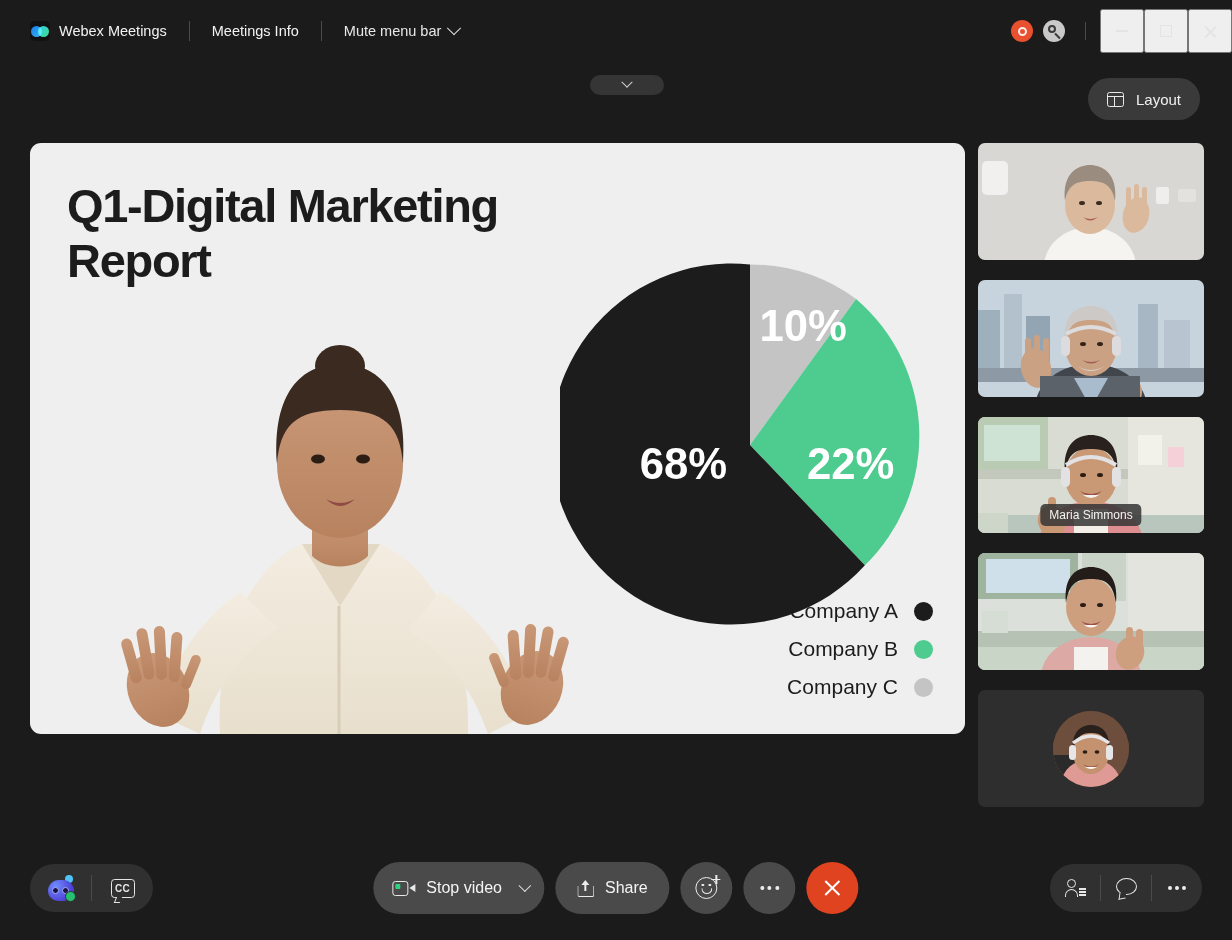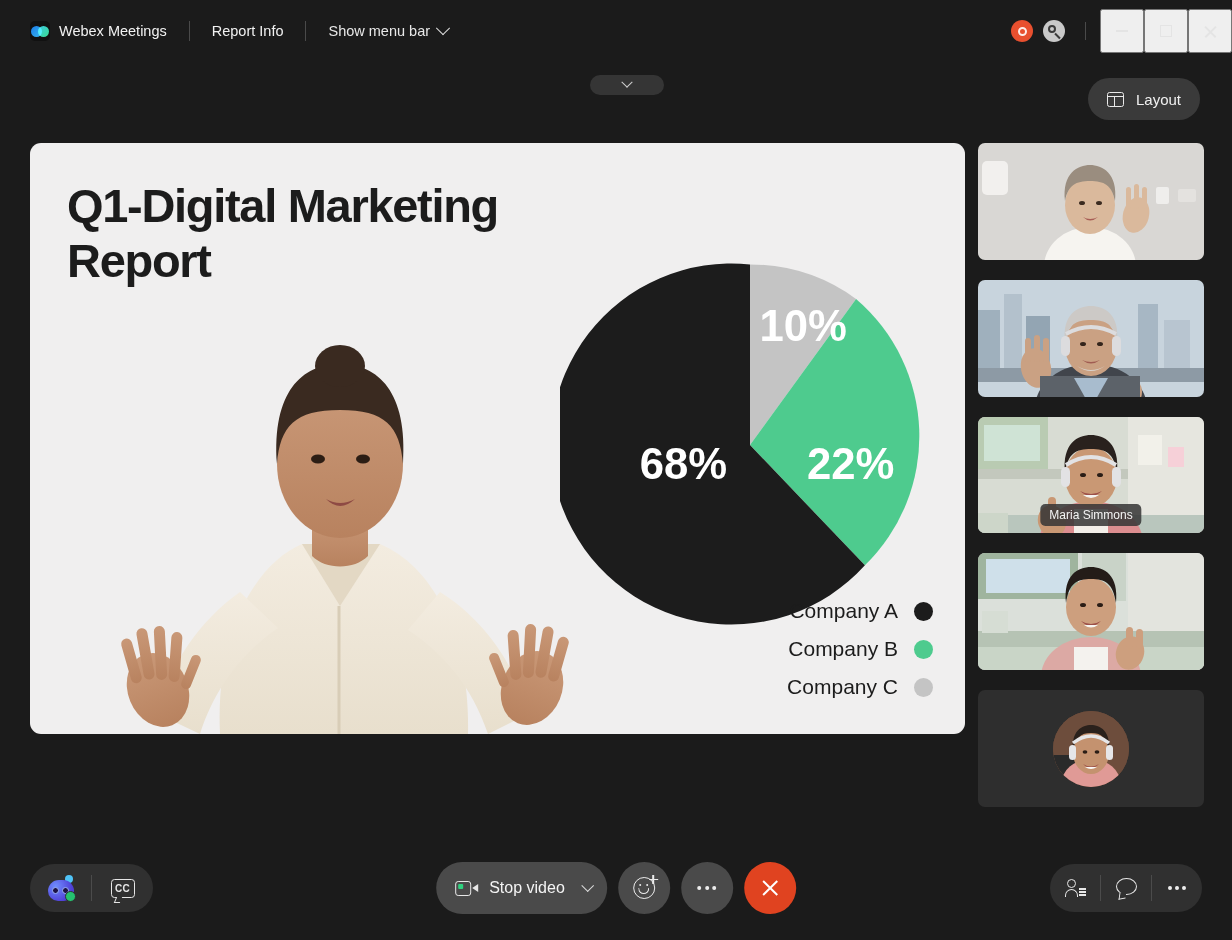--- a/index.html
+++ b/index.html
@@ -332,24 +332,24 @@
 
 <div id="titlebar">
   <div id="app-identity">
     <span class="webex-logo">
       <span class="c1"></span>
         <span class="c2"></span>
     </span>
     <span id="app-title">Webex Meetings</span>
   </div>
   <span class="tb-sep"></span>
-  <span class="tb-link">Report Info</span>
+  <span class="tb-link">Meetings Info</span>
   <span class="tb-sep"></span>
   <div id="menu-bar-toggle">
-    <span style="font-size:14.5px;">Show menu bar</span>
+    <span style="font-size:14.5px;">Mute menu bar</span>
     <span class="chev"></span>
   </div>
 
   <div id="win-right">
     <span class="round-ind" id="record-indicator">
       <span class="ring"></span>
     </span>
     <span class="round-ind" id="encryption-indicator">
       <span class="key-glyph">
           <span class="kh"></span>
@@ -614,20 +614,28 @@
     <button class="pill-btn">
       <span class="cam-icon">
         <span class="box"></span>
           <span class="lens"></span>
           <span class="wedge"></span>
       </span>
       <span>Stop video</span>
       <span class="caret"></span>
     </button>
 
+    <button class="pill-btn" style="padding:0 22px;">
+      <span class="share-icon">
+        <span class="tray"></span>
+          <span class="arr"></span>
+          <span class="head"></span>
+      </span>
+      <span>Share</span>
+    </button>
 
     <button class="circ-btn">
       <span class="smiley">
         <span class="face"></span>
           <span class="e l"></span>
           <span class="e r"></span>
         <span class="mouth"></span>
           <span class="plus"></span>
       </span>
     </button>

